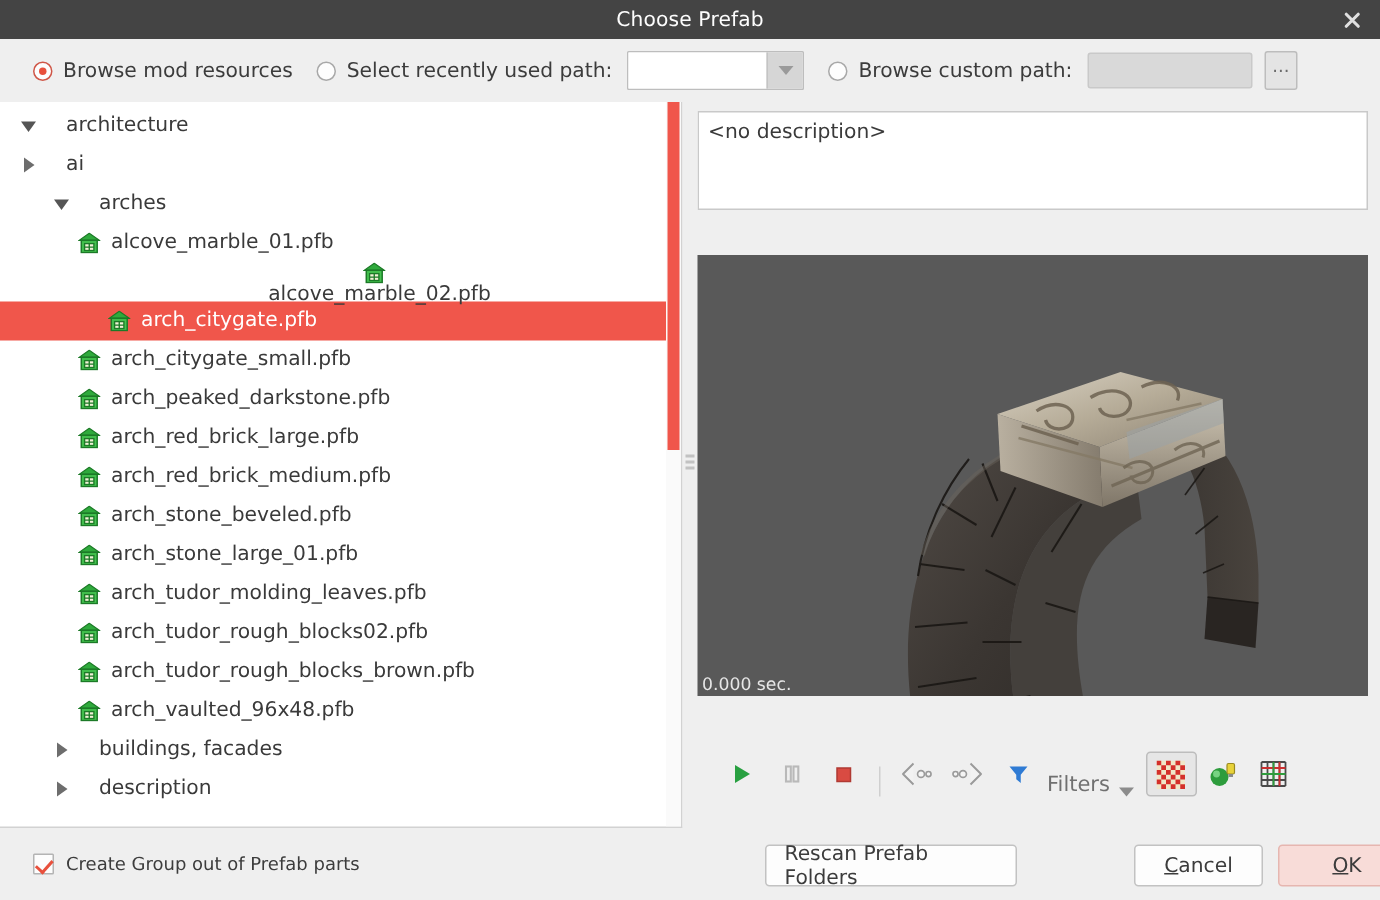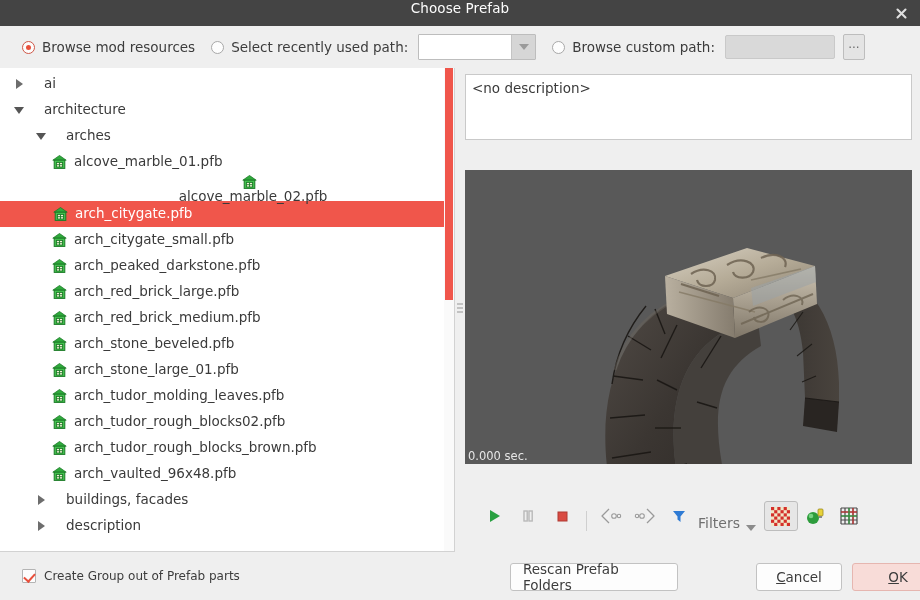--- a/index.html
+++ b/index.html
@@ -17,21 +17,21 @@
     display: flex;
     flex-direction: column;
   }
 
   
   .titlebar {
     height: 26px;
     background: #444444;
     color: #ffffff;
     display: flex;
-    align-items: flex-start;
+    align-items: center;
     justify-content: center;
     position: relative;
     flex: 0 0 26px;
   }
   .titlebar .title {
     font-size: 13.5px;
     letter-spacing: .1px;
     color: #fdfdfd;
   }
   .titlebar .closebtn {
@@ -436,31 +436,31 @@
     <div class="dotsbtn">...</div>
   </div>
 
   <div class="body">
 
     <div class="left-pane">
       <div class="tree-outer">
         <div class="tree" id="tree">
             <div class="tree-row" style="padding-left: 8px;">
               <span class="twisty">
+                <span class="tri-open"></span>
+              </span>
+              <span style="width: 14px; flex: 0 0 14px;"></span>
+              <span class="node-label">architecture</span>
+            </div>
+            <div class="tree-row" style="padding-left: 8px;">
+              <span class="twisty">
                 <span class="tri-right"></span>
               </span>
               <span style="width: 14px; flex: 0 0 14px;"></span>
               <span class="node-label">ai</span>
-            </div>
-            <div class="tree-row" style="padding-left: 8px;">
-              <span class="twisty">
-                <span class="tri-open"></span>
-              </span>
-              <span style="width: 14px; flex: 0 0 14px;"></span>
-              <span class="node-label">architecture</span>
             </div>
             <div class="tree-row" style="padding-left: 30px;">
               <span class="twisty">
                 <span class="tri-open"></span>
               </span>
               <span style="width: 14px; flex: 0 0 14px;"></span>
               <span class="node-label">arches</span>
             </div>
             <div class="tree-row" style="padding-left: 52px;">
               <span class="house-icon"><svg width="15" height="14" viewBox="0 0 15 14">
@@ -473,21 +473,21 @@
             </div>
             <div class="tree-row" style="padding-left: 52px; flex-direction: column;">
               <span class="house-icon"><svg width="15" height="14" viewBox="0 0 15 14">
                   <path d="M7.5 0.5 L14.2 5.2 L0.8 5.2 Z" fill="#2faa3c" stroke="#1c7a27" stroke-width="0.8"></path>
                   <rect x="2.2" y="5.2" width="10.6" height="8.2" fill="#44c24f" stroke="#1c7a27" stroke-width="1"></rect>
                   <rect x="4.4" y="7.4" width="6.2" height="4.6" fill="#f2f2d8" stroke="#1c7a27" stroke-width="0.9"></rect>
                   <path d="M7.5 7.4 V12 M4.4 9.7 H10.6" stroke="#1c7a27" stroke-width="0.9"></path>
                 </svg></span>
               <span class="node-label">alcove_marble_02.pfb</span>
             </div>
-            <div class="tree-row selected" style="padding-left: 53px;">
+            <div class="tree-row selected" style="padding-left: 72px;">
               <span class="house-icon"><svg width="15" height="14" viewBox="0 0 15 14">
                   <path d="M7.5 0.5 L14.2 5.2 L0.8 5.2 Z" fill="#2faa3c" stroke="#1c7a27" stroke-width="0.8"></path>
                   <rect x="2.2" y="5.2" width="10.6" height="8.2" fill="#44c24f" stroke="#1c7a27" stroke-width="1"></rect>
                   <rect x="4.4" y="7.4" width="6.2" height="4.6" fill="#f2f2d8" stroke="#1c7a27" stroke-width="0.9"></rect>
                   <path d="M7.5 7.4 V12 M4.4 9.7 H10.6" stroke="#1c7a27" stroke-width="0.9"></path>
                 </svg></span>
               <span class="node-label">arch_citygate.pfb</span>
             </div>
             <div class="tree-row" style="padding-left: 52px;">
               <span class="house-icon"><svg width="15" height="14" viewBox="0 0 15 14">

